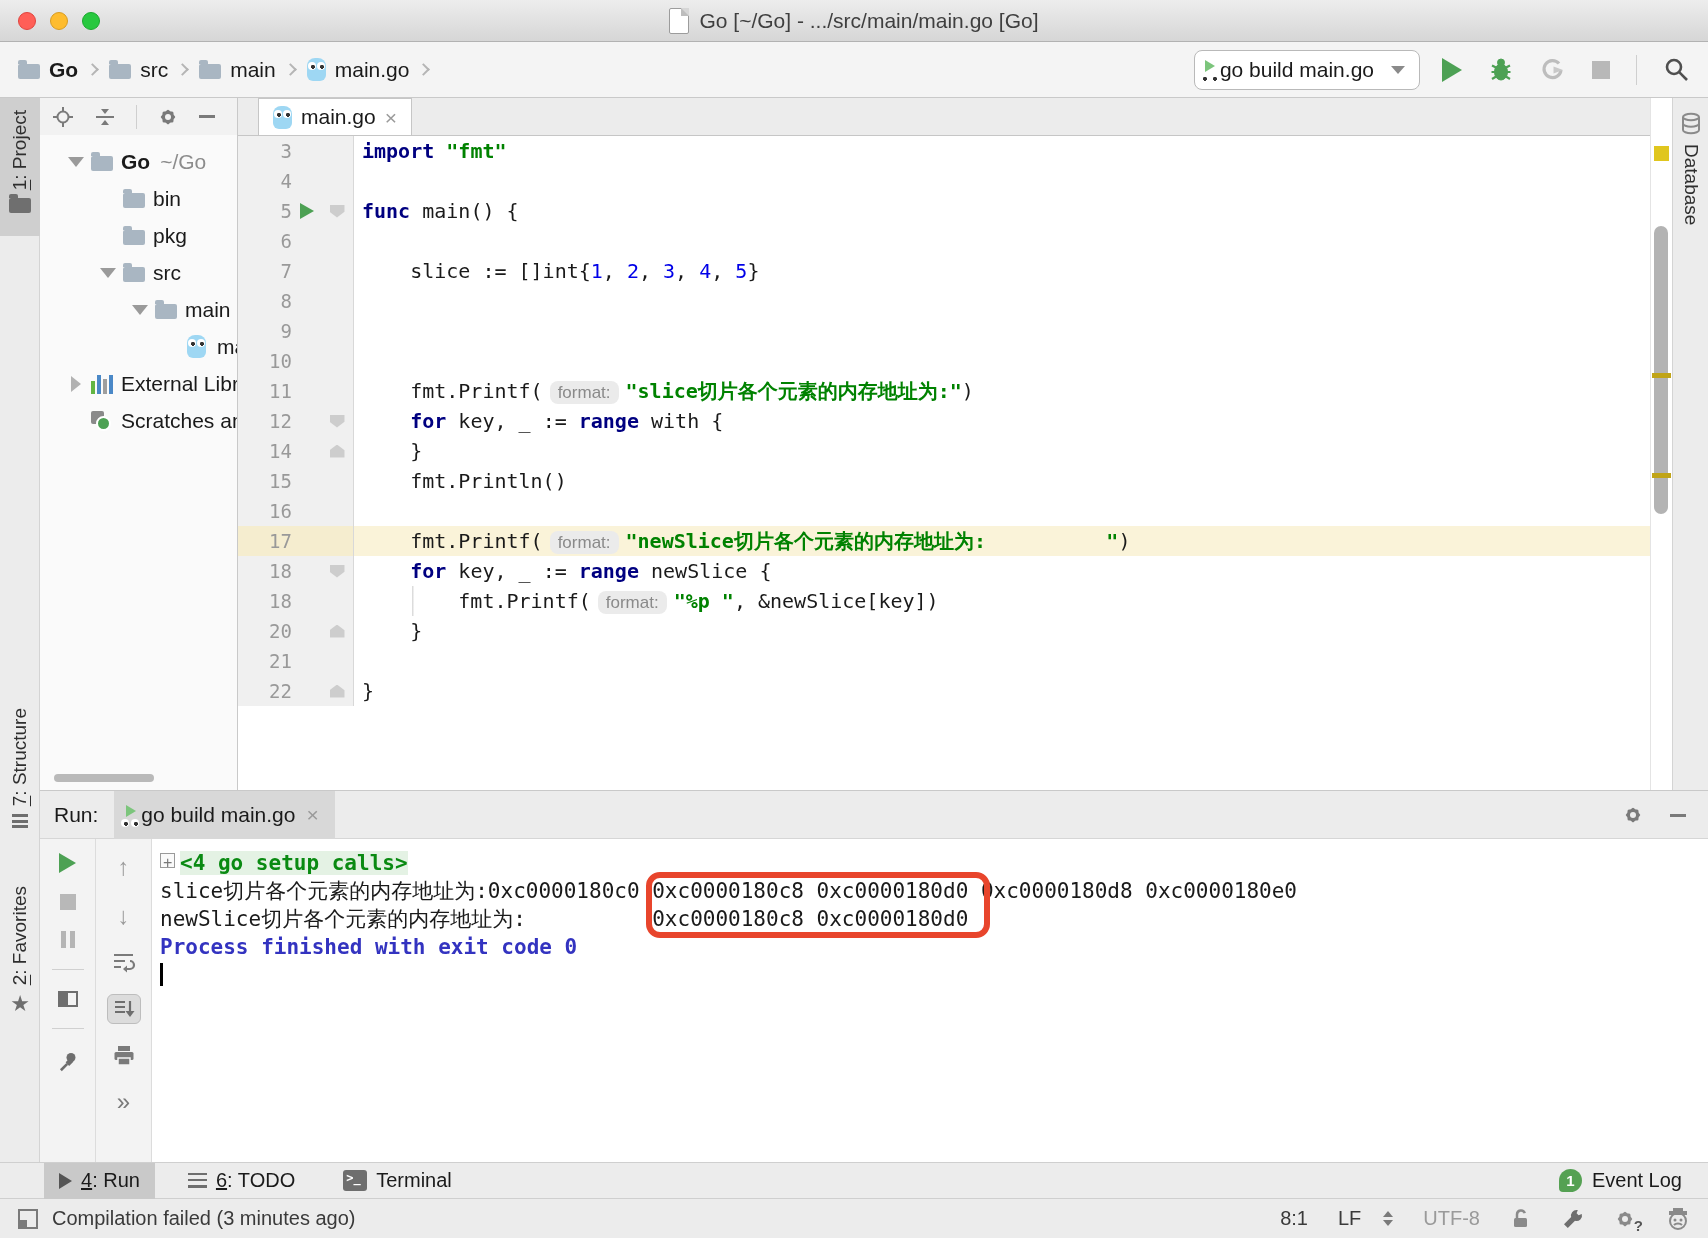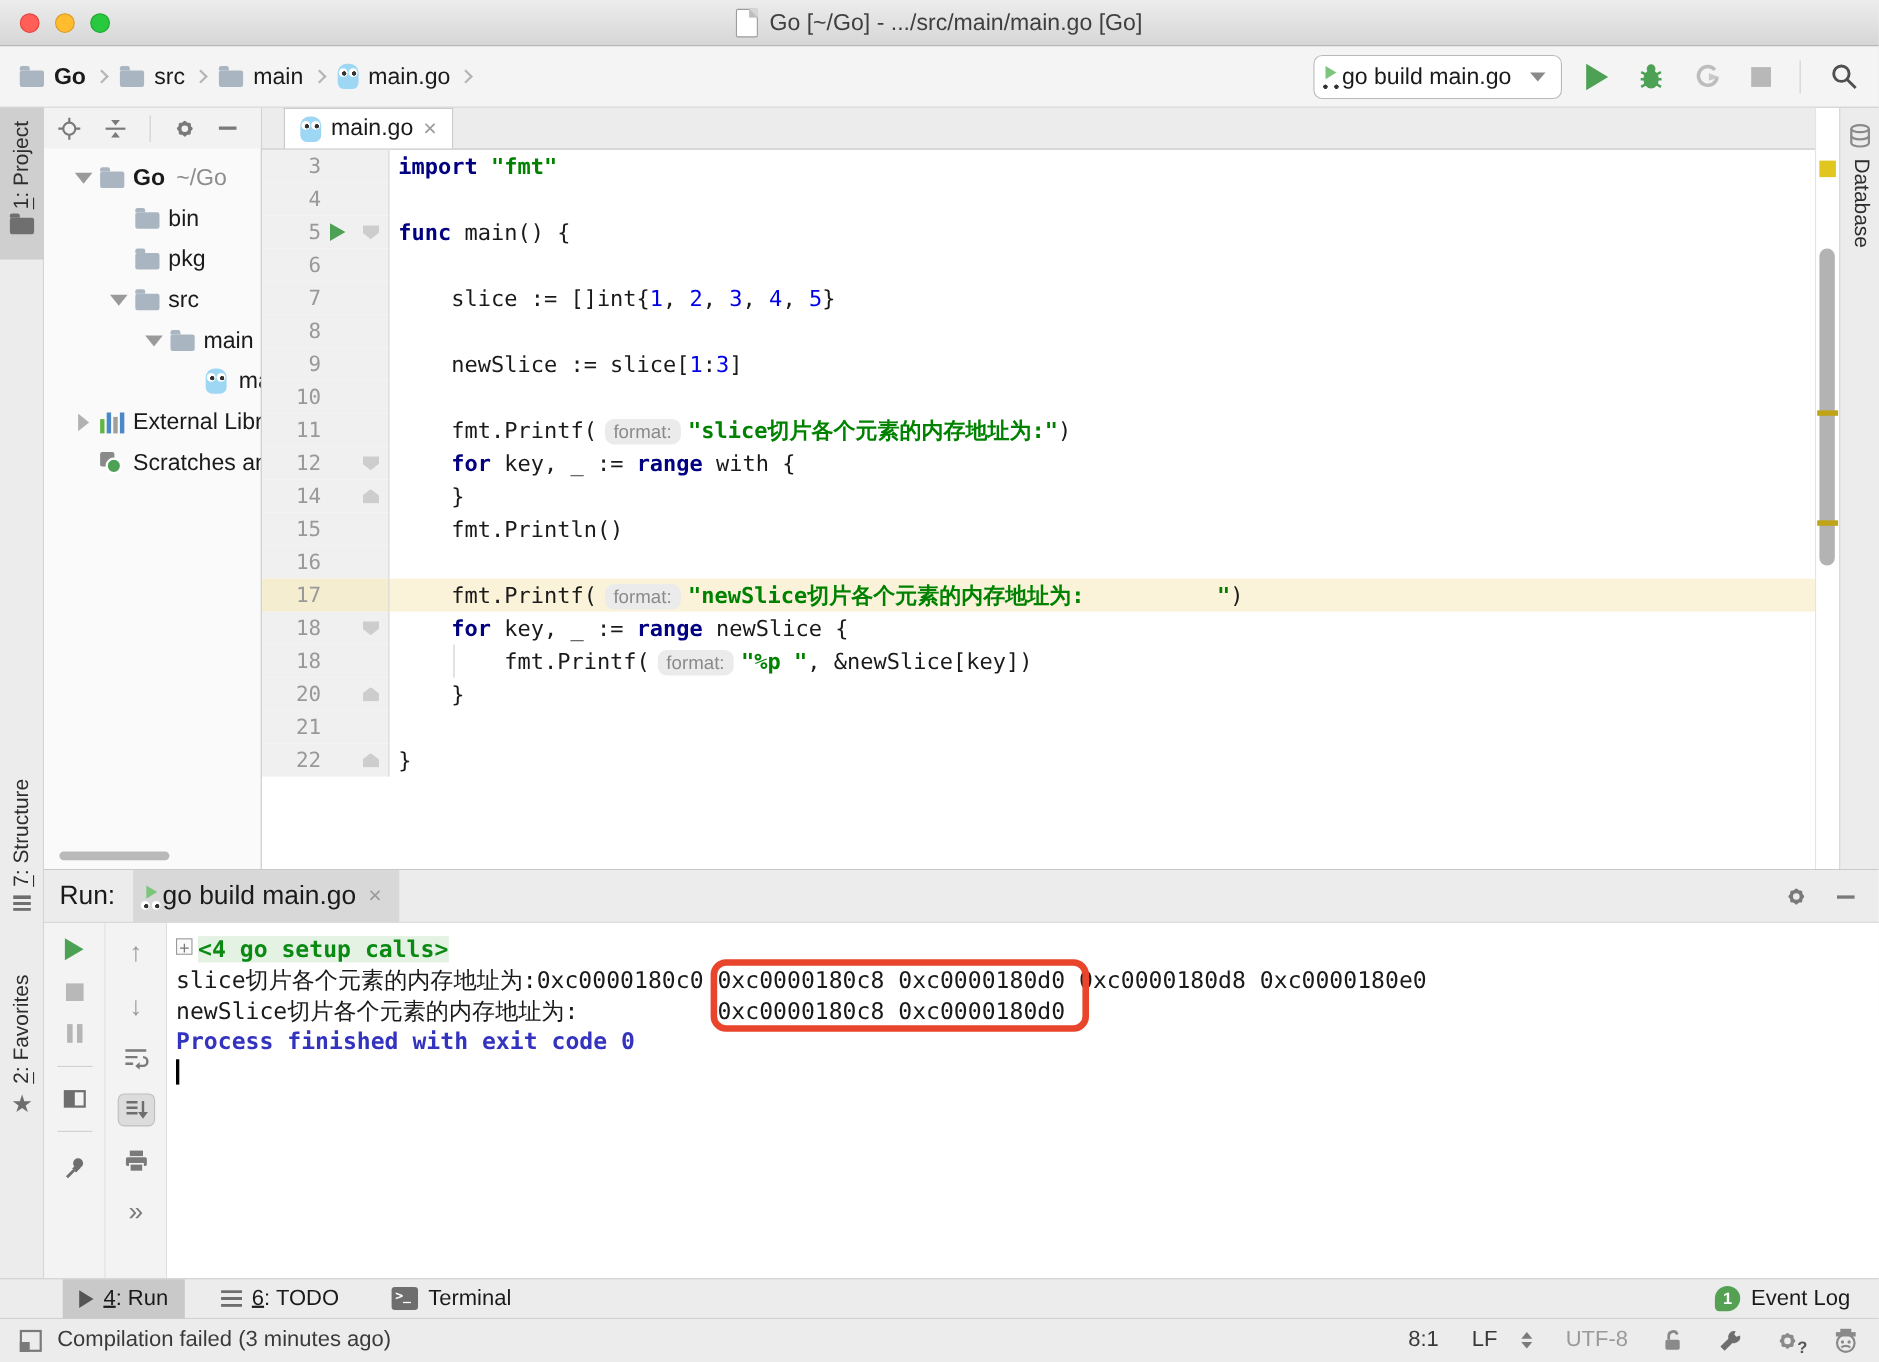--- a/index.html
+++ b/index.html
@@ -107,21 +107,21 @@
   
   .stripe{width:22px;flex:none;background:#fff;border-left:1px solid #e4e4e4;position:relative;}
   .warnbox{position:absolute;top:48px;left:3px;width:15px;height:15px;background:var(--warning-yellow,#e0c61e);}
   .vthumb{position:absolute;top:128px;left:3px;width:14px;height:288px;background:#b3b3b3;border-radius:7px;}
   .stripemark{position:absolute;left:1px;width:19px;height:5px;background:#c0a418;}
   .rstrip{width:36px;flex:none;background:#ececec;border-left:1px solid #d4d4d4;position:relative;}
   .rtab{position:absolute;top:14px;left:0;width:36px;display:flex;flex-direction:column;align-items:center;gap:8px;}
 
   
   .runpanel{flex:1;min-height:0;display:flex;flex-direction:column;border-top:1px solid #c9c9c9;background:#fff;}
-  .runhdr{height:48px;flex:none;background:#ececec;border-bottom:1px solid #d6d6d6;display:flex;align-items:center;padding-left:14px;font-size:24px;position:relative;}
+  .runhdr{height:48px;flex:none;background:#ececec;border-bottom:1px solid #d6d6d6;display:flex;align-items:center;padding-left:14px;font-size:21px;position:relative;}
   .runtab{height:48px;display:flex;align-items:center;gap:11px;background:#d8d8d8;padding:0 16px;margin-left:16px;}
   .runhdr-right{position:absolute;right:22px;top:0;height:48px;display:flex;align-items:center;gap:26px;}
   .runbody{flex:1;min-height:0;display:flex;}
   .rtools{width:56px;flex:none;background:#f3f3f3;border-right:1px solid #dcdcdc;display:flex;flex-direction:column;align-items:center;padding-top:14px;gap:21px;}
   .hdiv{width:32px;height:1px;background:#d0d0d0;}
   .play-sm{width:0;height:0;border-left:17px solid var(--run-green,#4da154);border-top:10px solid transparent;border-bottom:10px solid transparent;}
   .stop-sm{width:16px;height:16px;background:#b8b8b8;}
   .pause-ic{display:flex;gap:4px;}
   .pause-ic i{width:5px;height:17px;background:#b5b5b5;display:block;}
   .lay-ic{width:20px;height:16px;border:2px solid #6e6e6e;position:relative;}
@@ -133,21 +133,21 @@
   .console{flex:1;min-width:0;position:relative;background:#fff;font-family:var(--mono);font-size:21px;padding:10px 0 0 8px;overflow:hidden;}
   .con-line{height:28px;line-height:28px;white-space:pre;}
   .con-setup{color:var(--setup-green,#0a8a12);font-weight:bold;background:#e4f2e4;}
   .con-sys{color:var(--process-blue,#3333c0);font-weight:bold;}
   .expd{display:inline-block;width:15px;height:15px;border:1px solid #9a9a9a;background:#fafafa;position:relative;margin-right:5px;vertical-align:2px;}
   .expd::before{content:"+";position:absolute;top:-5px;left:2px;font-size:16px;color:#777;font-family:var(--ui);}
   .caret-blk{display:inline-block;width:3px;height:23px;background:#000;vertical-align:-4px;}
   .redbox{position:absolute;border:6px solid var(--annotation-red,#e8452c);border-radius:14px;pointer-events:none;}
 
   
-  .bottombar{height:36px;flex:none;background:#ececec;border-top:1px solid #cfcfcf;display:flex;align-items:center;font-size:20px;position:relative;padding-left:57px;}
+  .bottombar{height:36px;flex:none;background:#ececec;border-top:1px solid #cfcfcf;display:flex;align-items:center;font-size:20px;position:relative;padding-left:44px;}
   .btab{display:flex;align-items:center;gap:9px;padding:0 15px;height:36px;}
   .btab.sel{background:#c9c9c9;}
   .btab u{text-decoration:underline;}
   .tri-dark{width:0;height:0;border-left:13px solid #555;border-top:8px solid transparent;border-bottom:8px solid transparent;}
   .todo-ic{width:19px;height:15px;background:linear-gradient(#6e6e6e 0 2.5px,transparent 2.5px 6px,#6e6e6e 6px 8.5px,transparent 8.5px 12px,#6e6e6e 12px 15px);}
   .term-ic{width:24px;height:21px;background:#6e6e6e;border-radius:3px;position:relative;}
   .term-ic::before{content:">_";position:absolute;left:3px;top:1px;color:#fff;font-size:12px;font-weight:bold;font-family:var(--mono);}
   .eventlog{position:absolute;right:26px;display:flex;align-items:center;gap:10px;}
   .badge{width:23px;height:23px;border-radius:50% 50% 50% 4px;background:#55a153;color:#fff;font-size:15px;display:flex;align-items:center;justify-content:center;font-weight:bold;}
   .statusbar{height:40px;flex:none;background:#ececec;border-top:1px solid #cfcfcf;display:flex;align-items:center;padding:0 18px;font-size:20px;color:#3a3a3a;gap:14px;}
@@ -356,21 +356,21 @@
             <span class="close-x"></span>
           </div>
         </div>
         <div class="codewrap">
             <div class="cline"><div class="gut"><span class="gnum">3</span><span class="grun"></span><span class="gfold"></span></div><span class="ctext"><span class="tk-k">import</span><span> </span><span class="tk-s">"fmt"</span></span></div>
             <div class="cline"><div class="gut"><span class="gnum">4</span><span class="grun"></span><span class="gfold"></span></div><span class="ctext"></span></div>
             <div class="cline"><div class="gut"><span class="gnum">5</span><span class="grun"><span class="runarrow"></span></span><span class="gfold"><span class="fopen"></span></span></div><span class="ctext"><span class="tk-k">func</span><span> main() {</span></span></div>
             <div class="cline"><div class="gut"><span class="gnum">6</span><span class="grun"></span><span class="gfold"></span></div><span class="ctext"></span></div>
             <div class="cline"><div class="gut"><span class="gnum">7</span><span class="grun"></span><span class="gfold"></span></div><span class="ctext"><span>    slice := []int{</span><span class="tk-n">1</span><span>, </span><span class="tk-n">2</span><span>, </span><span class="tk-n">3</span><span>, </span><span class="tk-n">4</span><span>, </span><span class="tk-n">5</span><span>}</span></span></div>
             <div class="cline"><div class="gut"><span class="gnum">8</span><span class="grun"></span><span class="gfold"></span></div><span class="ctext"></span></div>
-            <div class="cline"><div class="gut"><span class="gnum">9</span><span class="grun"></span><span class="gfold"></span></div><span class="ctext"><span>    newSlice := slice[</span><span class="tk-n">1</span><span>:</span><span class="tk-n">3</span><span>]</span></span></div>
+            <div class="cline"><div class="gut"><span class="gnum">9</span><span class="grun"></span><span class="gfold"></span></div></div>
             <div class="cline"><div class="gut"><span class="gnum">10</span><span class="grun"></span><span class="gfold"></span></div><span class="ctext"></span></div>
             <div class="cline"><div class="gut"><span class="gnum">11</span><span class="grun"></span><span class="gfold"></span></div><span class="ctext"><span>    fmt.Printf(</span><span class="tk-h">format:</span><span class="tk-s">"slice切片各个元素的内存地址为:"</span><span>)</span></span></div>
             <div class="cline"><div class="gut"><span class="gnum">12</span><span class="grun"></span><span class="gfold"><span class="fopen"></span></span></div><span class="ctext"><span>    </span><span class="tk-k">for</span><span> key, _ := </span><span class="tk-k">range</span><span> with {</span></span></div>
             <div class="cline"><div class="gut"><span class="gnum">14</span><span class="grun"></span><span class="gfold"><span class="fclose"></span></span></div><span class="ctext"><span>    }</span></span></div>
             <div class="cline"><div class="gut"><span class="gnum">15</span><span class="grun"></span><span class="gfold"></span></div><span class="ctext"><span>    fmt.Println()</span></span></div>
             <div class="cline"><div class="gut"><span class="gnum">16</span><span class="grun"></span><span class="gfold"></span></div><span class="ctext"></span></div>
             <div class="cline hl"><div class="gut"><span class="gnum">17</span><span class="grun"></span><span class="gfold"></span></div><span class="ctext"><span>    fmt.Printf(</span><span class="tk-h">format:</span><span class="tk-s">"newSlice切片各个元素的内存地址为:          "</span><span>)</span></span></div>
             <div class="cline"><div class="gut"><span class="gnum">18</span><span class="grun"></span><span class="gfold"><span class="fopen"></span></span></div><span class="ctext"><span>    </span><span class="tk-k">for</span><span> key, _ := </span><span class="tk-k">range</span><span> newSlice {</span></span></div>
             <div class="cline"><div class="gut"><span class="gnum">18</span><span class="grun"></span><span class="gfold"></span></div><span class="ctext guide"><span>        fmt.Printf(</span><span class="tk-h">format:</span><span class="tk-s">"%p "</span><span>, &amp;newSlice[key])</span></span></div>
             <div class="cline"><div class="gut"><span class="gnum">20</span><span class="grun"></span><span class="gfold"><span class="fclose"></span></span></div><span class="ctext"><span>    }</span></span></div>

